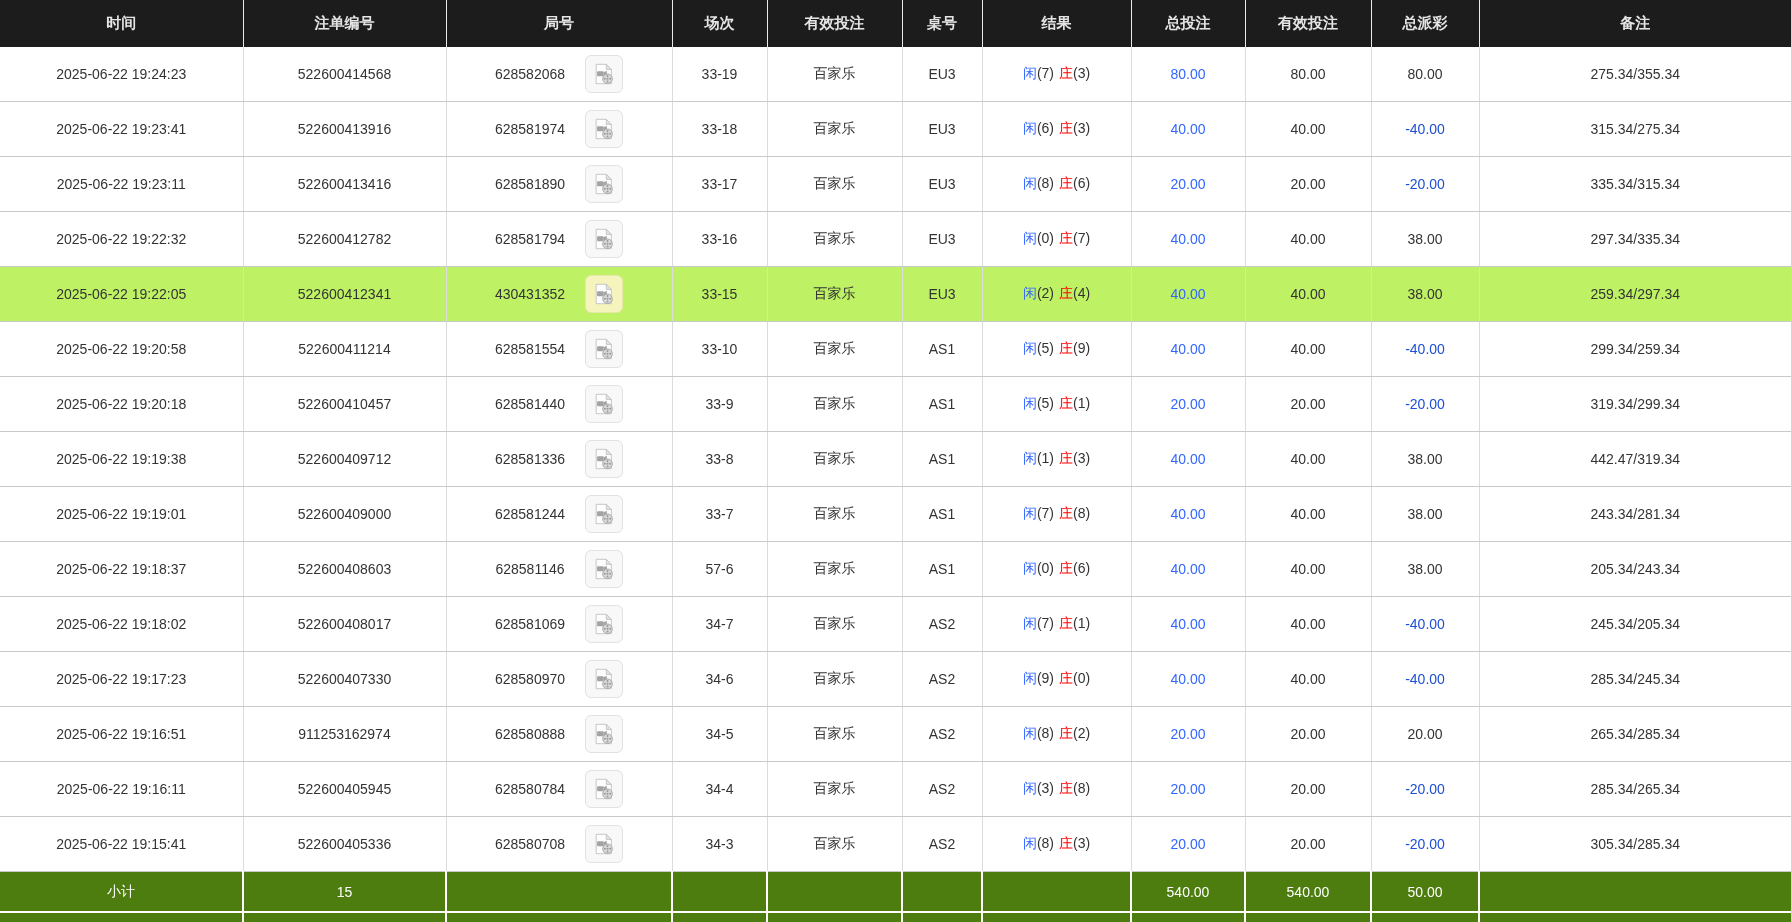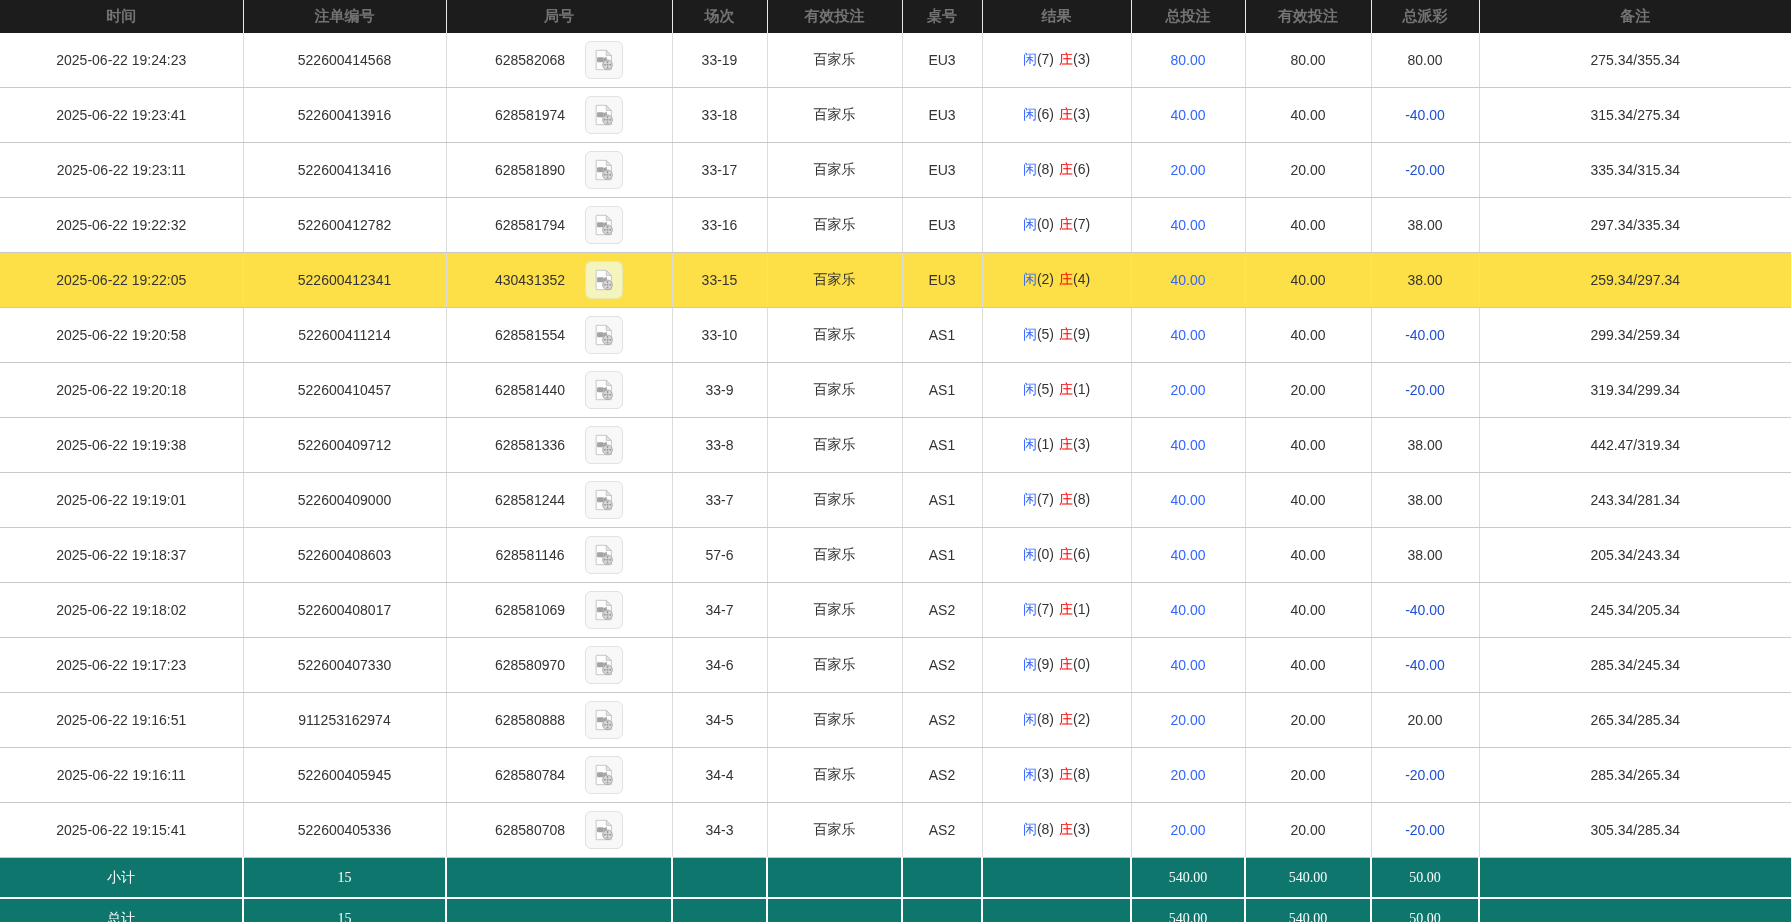--- a/index.html
+++ b/index.html
@@ -7,53 +7,53 @@
     width:1791px;height:922px;overflow:hidden;background:#fff;
     font-family:"Liberation Sans",sans-serif;color:#333;
   }
   table{width:1791px;border-collapse:collapse;table-layout:fixed;}
   col.c1{width:243px;} col.c2{width:203px;} col.c3{width:226px;}
   col.c4{width:95px;}  col.c5{width:135px;} col.c6{width:80px;}
   col.c7{width:149px;} col.c8{width:114px;} col.c9{width:126px;}
   col.c10{width:108px;} col.c11{width:312px;}
 
   thead th{
-    background:#1c1c1c;color:#737373;font-weight:bold;font-size:15px;
-    height:33px;text-align:center;border-right:1px solid #e9e9e9;
+    background:#1c1c1c;color:#e5e5e5;font-weight:bold;font-size:15px;
+    height:47px;text-align:center;border-right:1px solid #e9e9e9;
     padding:0;
   }
   thead th:last-child{border-right:none;}
 
   tbody td{
     height:54px;text-align:center;font-size:14px;color:#333;background:#fff;
     border-right:1px solid #dcdcdc;border-bottom:1px solid #c9c9c9;
     padding:0;white-space:nowrap;overflow:hidden;
   }
   tbody td:last-child{border-right:none;}
-  tbody tr.highlight td{background:#fde047;}
+  tbody tr.highlight td{background:#bef264;}
 
   .val-blue{color:#3366ff;}
   .val-neg{color:#1d4ed8;}
   .res-player{color:#3366ff;}
   .res-banker{color:#ff0000;}
   .res-score{color:#333;}
   .res-gap{display:inline-block;width:5px;}
 
   .round-wrap{display:inline-flex;align-items:center;justify-content:flex-end;gap:20px;}
   .video-btn{
     width:38px;height:38px;border:1px solid #e2e2e2;border-radius:6px;
     background:#f8f8f8;display:inline-flex;align-items:center;justify-content:center;
     cursor:pointer;padding:0;
   }
   tr.highlight .video-btn{background:#f4f4bc;border-color:#e6e6a8;}
   .vicon{display:inline-flex;line-height:0;}
 
   tfoot td{
-    height:39px;background:#0f766e;color:#fff;font-size:14px;text-align:center;
-    border-right:2px solid #fff;border-bottom:2px solid #fff;padding:0;font-family:Liberation Serif, serif;
+    height:39px;background:#4d7c0f;color:#fff;font-size:14px;text-align:center;
+    border-right:2px solid #fff;border-bottom:2px solid #fff;padding:0;
   }
   tfoot td:last-child{border-right:none;}
 </style>
 </head>
 <body>
 
 <table>
   <colgroup>
     <col class="c1">
       <col class="c2">

